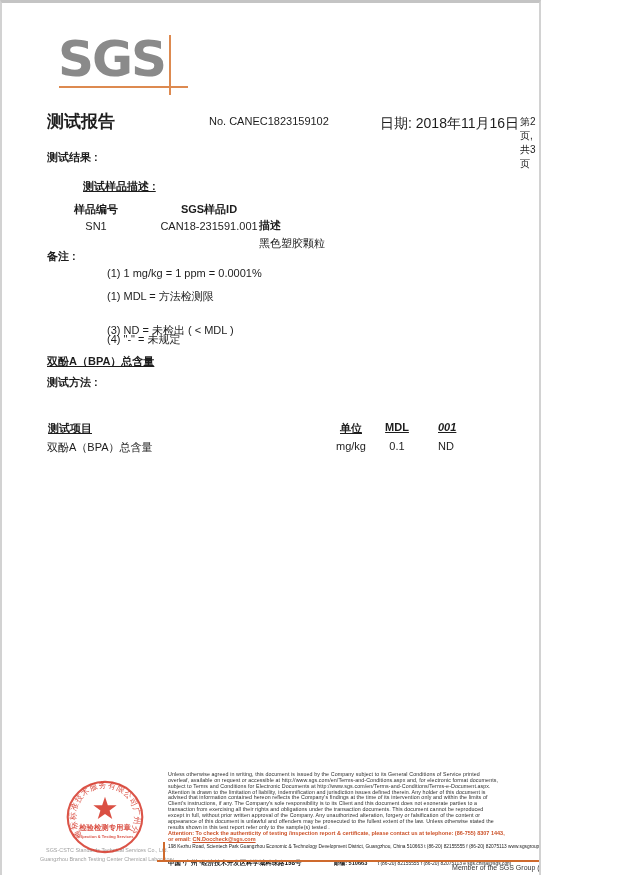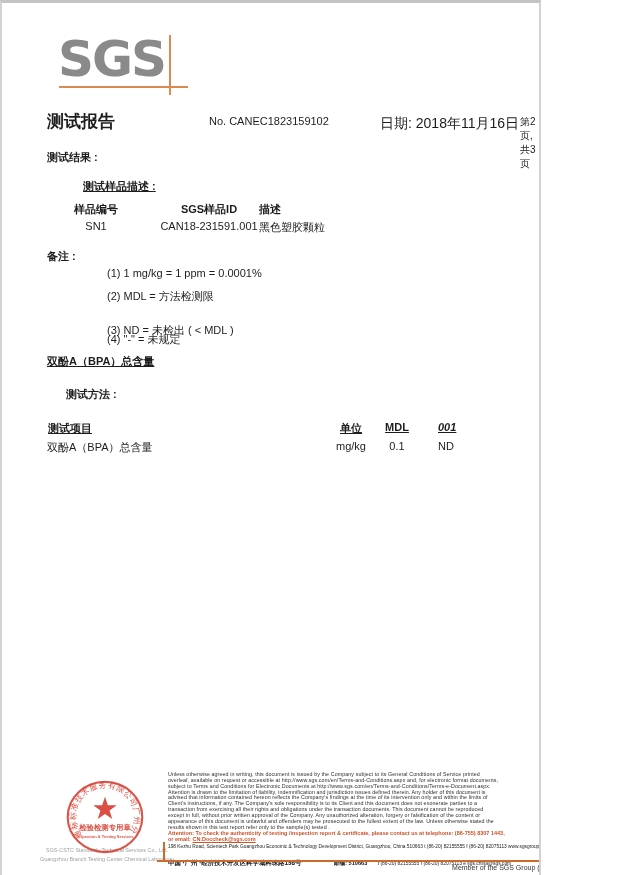--- a/index.html
+++ b/index.html
@@ -40,29 +40,29 @@
   .body-11 { font-size: 11px; }
   .bold { font-weight: bold; }
   .uline { text-decoration: underline; }
 
   .results-label { left: 45px; top: 147px; }
   .sample-heading { left: 45px; top: 176px; margin-left: 36px; }
 
   
   .st-col1 { left: 62px; width: 64px; text-align: center; }
   .st-col2 { left: 142px; width: 130px; text-align: center; }
-  .st-col3 { left: 257px; }
+  .st-col3 { left: 257px; margin-top: 16px; }
   .st-head { top: 199px; }
   .st-row { top: 217px; }
 
   .remarks-label { left: 45px; top: 246px; }
   .remark { left: 105px; }
 
   .bpa-heading { left: 45px; top: 351px; }
-  .method-label { left: 45px; top: 384px; margin-left: 19px; }
+  .method-label { left: 45px; top: 372px; }
   .method-text { left: 105px; top: 372px; width: 480px; line-height: 19.5px; }
 
   
   .rt-head { top: 418px; }
   .rt-row { top: 437px; }
   .rt-item { left: 46px; }
   .rt-unit { left: 328px; width: 42px; text-align: center; }
   .rt-mdl { left: 376px; width: 38px; text-align: center; }
   .rt-001 { left: 436px; width: 36px; text-align: left; }
 
@@ -115,21 +115,21 @@
   <div class="abs sample-heading body-11 bold uline">测试样品描述 :</div>
   <div class="abs st-head st-col1 body-11 bold">样品编号</div>
   <div class="abs st-head st-col2 body-11 bold">SGS样品ID</div>
   <div class="abs st-head st-col3 body-11 bold">描述</div>
   <div class="abs st-row st-col1 body-11">SN1</div>
   <div class="abs st-row st-col2 body-11">CAN18-231591.001</div>
   <div class="abs st-row st-col3 body-11">黑色塑胶颗粒</div>
 
   <div class="abs remarks-label body-11 bold">备注 :</div>
   <div class="abs remark body-11" style="top:264px">(1) 1 mg/kg = 1 ppm = 0.0001%</div>
-  <div class="abs remark body-11" style="top:286px">(2) MDL = 方法检测限</div>
+  <div class="abs remark body-11" style="top:286px">(1) MDL = 方法检测限</div>
   <div class="abs remark body-11" style="top:320px">(3) ND = 未检出 ( &lt; MDL )</div>
   <div class="abs remark body-11" style="top:329px">(4) "-" = 未规定</div>
 
   <div class="abs bpa-heading body-11 bold uline">双酚A（BPA）总含量</div>
   <div class="abs method-label body-11 bold">测试方法 :</div>
 
   <div class="abs rt-head rt-item body-11 bold"><span class="uline">测试项目</span></div>
   <div class="abs rt-head rt-unit body-11 bold"><span class="uline">单位</span></div>
   <div class="abs rt-head rt-mdl body-11 bold"><span class="uline">MDL</span></div>
   <div class="abs rt-head rt-001 body-11 bold" style="font-style:italic"><span class="uline">001</span></div>

